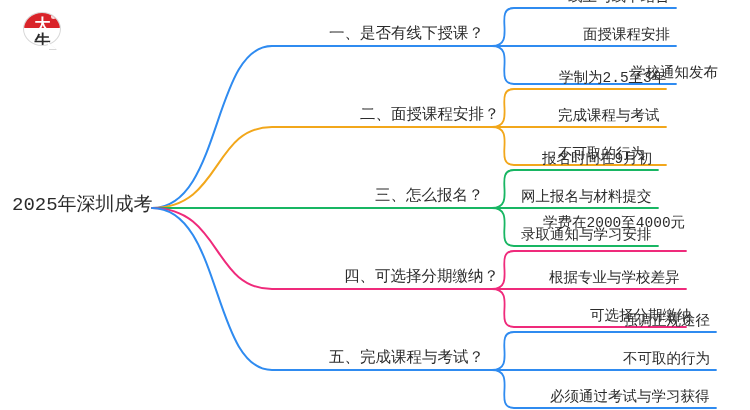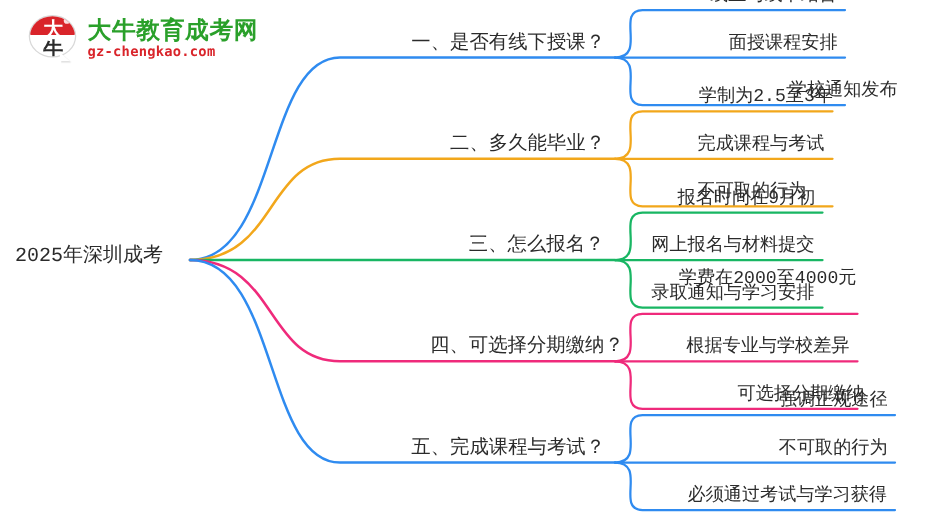--- a/index.html
+++ b/index.html
@@ -120,44 +120,40 @@
     position: absolute;
     font-size: 15px;
     line-height: 18px;
     color: #2b2b2b;
     white-space: nowrap;
     font-family: Liberation Mono, monospace;
   }
   #root-label {
     left: 12px;
     top: 196px;
-    font-size: 16px;
+    font-size: 19px;
   }
   .branch-label { font-size: 15.5px; }
   .leaf-label   { font-size: 14.5px; }
 </style>
 </head>
 <body>
 
 <div id="logo">
   <div id="logo-badge">
     <div class="bubble">
       <div class="cap">
         <div class="dot"></div>
       </div>
       <div class="glyph">
         <span>大</span>
         <span class="b2">牛</span>
       </div>
     </div>
     <div class="tail"></div>
-  </div>
-  <div id="logo-text">
-    <div id="logo-title">大牛教育成考网</div>
-    <div id="logo-sub">gz-chengkao.com</div>
   </div>
 </div>
 
 <svg id="map-svg" viewBox="0 0 750 410">
   <g id="connector-layer" fill="none" stroke-linecap="round">
       <path d="M 152 208 C 222 208 212 46 272 46 L 492 46" stroke="#2f8bf0" stroke-width="2" fill="none"></path>
       <path d="M 492 46 C 518 46 492 8 514 8 L 676 8" stroke="#2f8bf0" stroke-width="1.8" fill="none"></path>
       <path d="M 492 46 L 676 46" stroke="#2f8bf0" stroke-width="1.8" fill="none"></path>
       <path d="M 492 46 C 518 46 492 84 514 84 L 676 84" stroke="#2f8bf0" stroke-width="1.8" fill="none"></path>
       <path d="M 152 208 C 222 208 212 127 272 127 L 492 127" stroke="#f2a71b" stroke-width="2" fill="none"></path>
@@ -178,21 +174,21 @@
       <path d="M 492 370 C 518 370 492 408 514 408 L 716 408" stroke="#2f8bf0" stroke-width="1.8" fill="none"></path>
     </g>
 </svg>
 
 <div id="label-layer">
   <div class="node-label" id="root-label">2025年深圳成考</div>
 <div class="node-label branch-label" style="top: 25px; left: 329px; visibility: visible;">一、是否有线下授课？</div>
     <div class="node-label leaf-label" style="top: -12px; left: 568px; visibility: visible;">线上与线下结合</div>
     <div class="node-label leaf-label" style="top: 26px; left: 583px; visibility: visible;">面授课程安排</div>
     <div class="node-label leaf-label" style="top: 64px; left: 583px; visibility: visible; margin-left: 48px;">学校通知发布</div>
-    <div class="node-label branch-label" style="top: 106px; left: 360px; visibility: visible;">二、多久能毕业？</div>
+    <div class="node-label branch-label" style="top: 106px; left: 360px; visibility: visible;">二、面授课程安排？</div>
     <div class="node-label leaf-label" style="top: 69px; left: 559px; visibility: visible;">学制为2.5至3年</div>
     <div class="node-label leaf-label" style="top: 107px; left: 558px; visibility: visible;">完成课程与考试</div>
     <div class="node-label leaf-label" style="top: 145px; left: 558px; visibility: visible;">不可取的行为</div>
     <div class="node-label branch-label" style="top: 187px; left: 375px; visibility: visible;">三、怎么报名？</div>
     <div class="node-label leaf-label" style="top: 150px; left: 542px; visibility: visible;">报名时间在9月初</div>
     <div class="node-label leaf-label" style="top: 188px; left: 521px; visibility: visible;">网上报名与材料提交</div>
     <div class="node-label leaf-label" style="top: 226px; left: 521px; visibility: visible;">录取通知与学习安排</div>
     <div class="node-label branch-label" style="top: 268px; left: 344px; visibility: visible;">四、可选择分期缴纳？</div>
     <div class="node-label leaf-label" style="top: 214px; left: 543px; visibility: visible;">学费在2000至4000元</div>
     <div class="node-label leaf-label" style="top: 269px; left: 549px; visibility: visible;">根据专业与学校差异</div>

